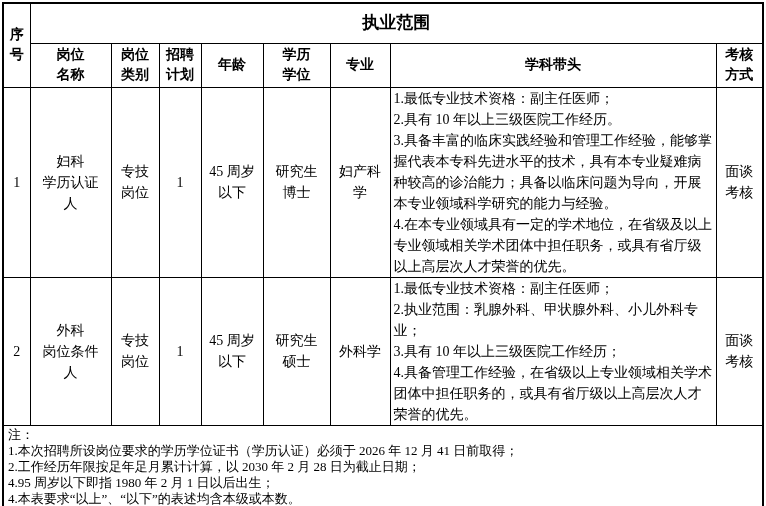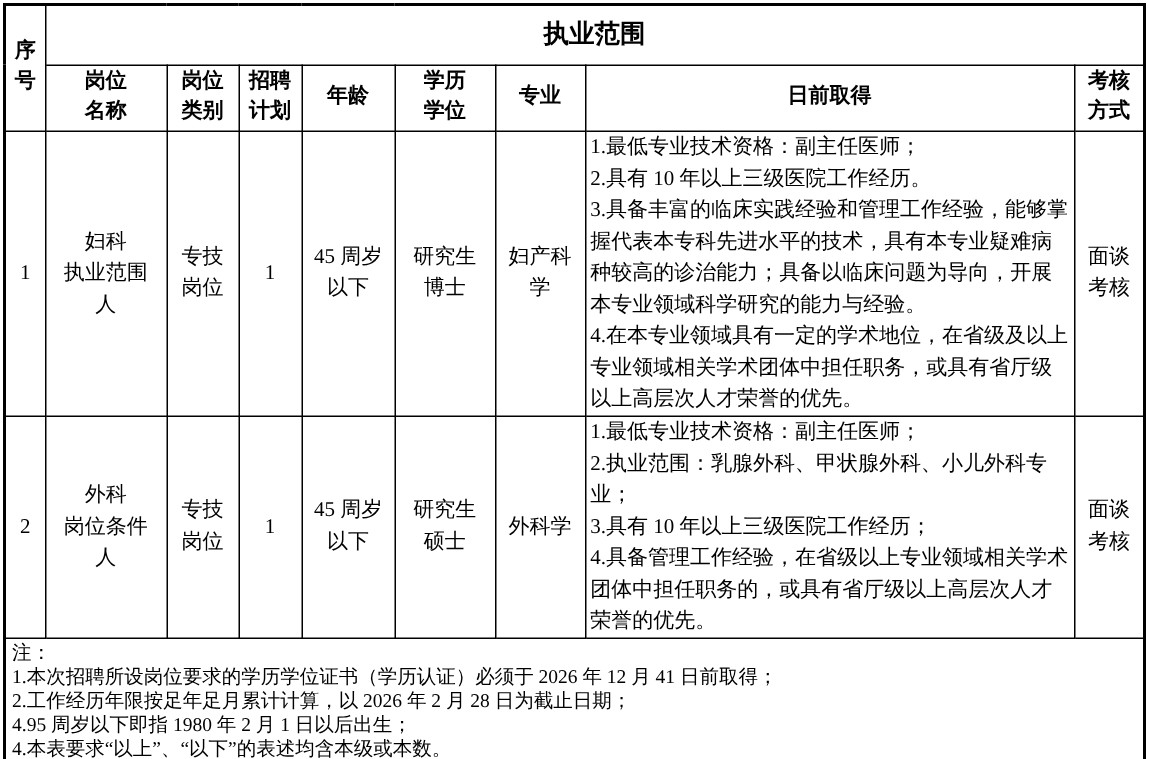--- a/index.html
+++ b/index.html
@@ -93,29 +93,29 @@
       <th>岗位
 名称</th>
       <th>岗位
 类别</th>
       <th>招聘
 计划</th>
       <th>年龄</th>
       <th>学历
 学位</th>
       <th>专业</th>
-      <th>日前取得</th>
+      <th>学科带头</th>
       <th>考核
 方式</th>
     </tr>
 
     <tr class="row-job1">
       <td class="cell-center">1</td>
       <td class="cell-center">妇科
-执业范围
+学历认证
 人</td>
       <td class="cell-center">专技
 岗位</td>
       <td class="cell-center">1</td>
       <td class="cell-center">45 周岁
 以下</td>
       <td class="cell-center">研究生
 博士</td>
       <td class="cell-center">妇产科
 学</td>
@@ -145,20 +145,20 @@
 3.具有 10 年以上三级医院工作经历；
 4.具备管理工作经验，在省级以上专业领域相关学术团体中担任职务的，或具有省厅级以上高层次人才荣誉的优先。</td>
       <td class="cell-center">面谈
 考核</td>
     </tr>
 
     <tr class="row-notes">
       <td colspan="9" class="cell-notes">
         <div class="note-line">注：</div>
         <div class="note-line">1.本次招聘所设岗位要求的学历学位证书（学历认证）必须于 2026 年 12 月 41 日前取得；</div>
-        <div class="note-line">2.工作经历年限按足年足月累计计算，以 2026 年 2 月 28 日为截止日期；</div>
+        <div class="note-line">2.工作经历年限按足年足月累计计算，以 2030 年 2 月 28 日为截止日期；</div>
         <div class="note-line">4.95 周岁以下即指 1980 年 2 月 1 日以后出生；</div>
         <div class="note-line">4.本表要求“以上”、“以下”的表述均含本级或本数。</div>
       </td>
     </tr>
   </tbody>
     </table>
 </div>
 
 </body></html>

